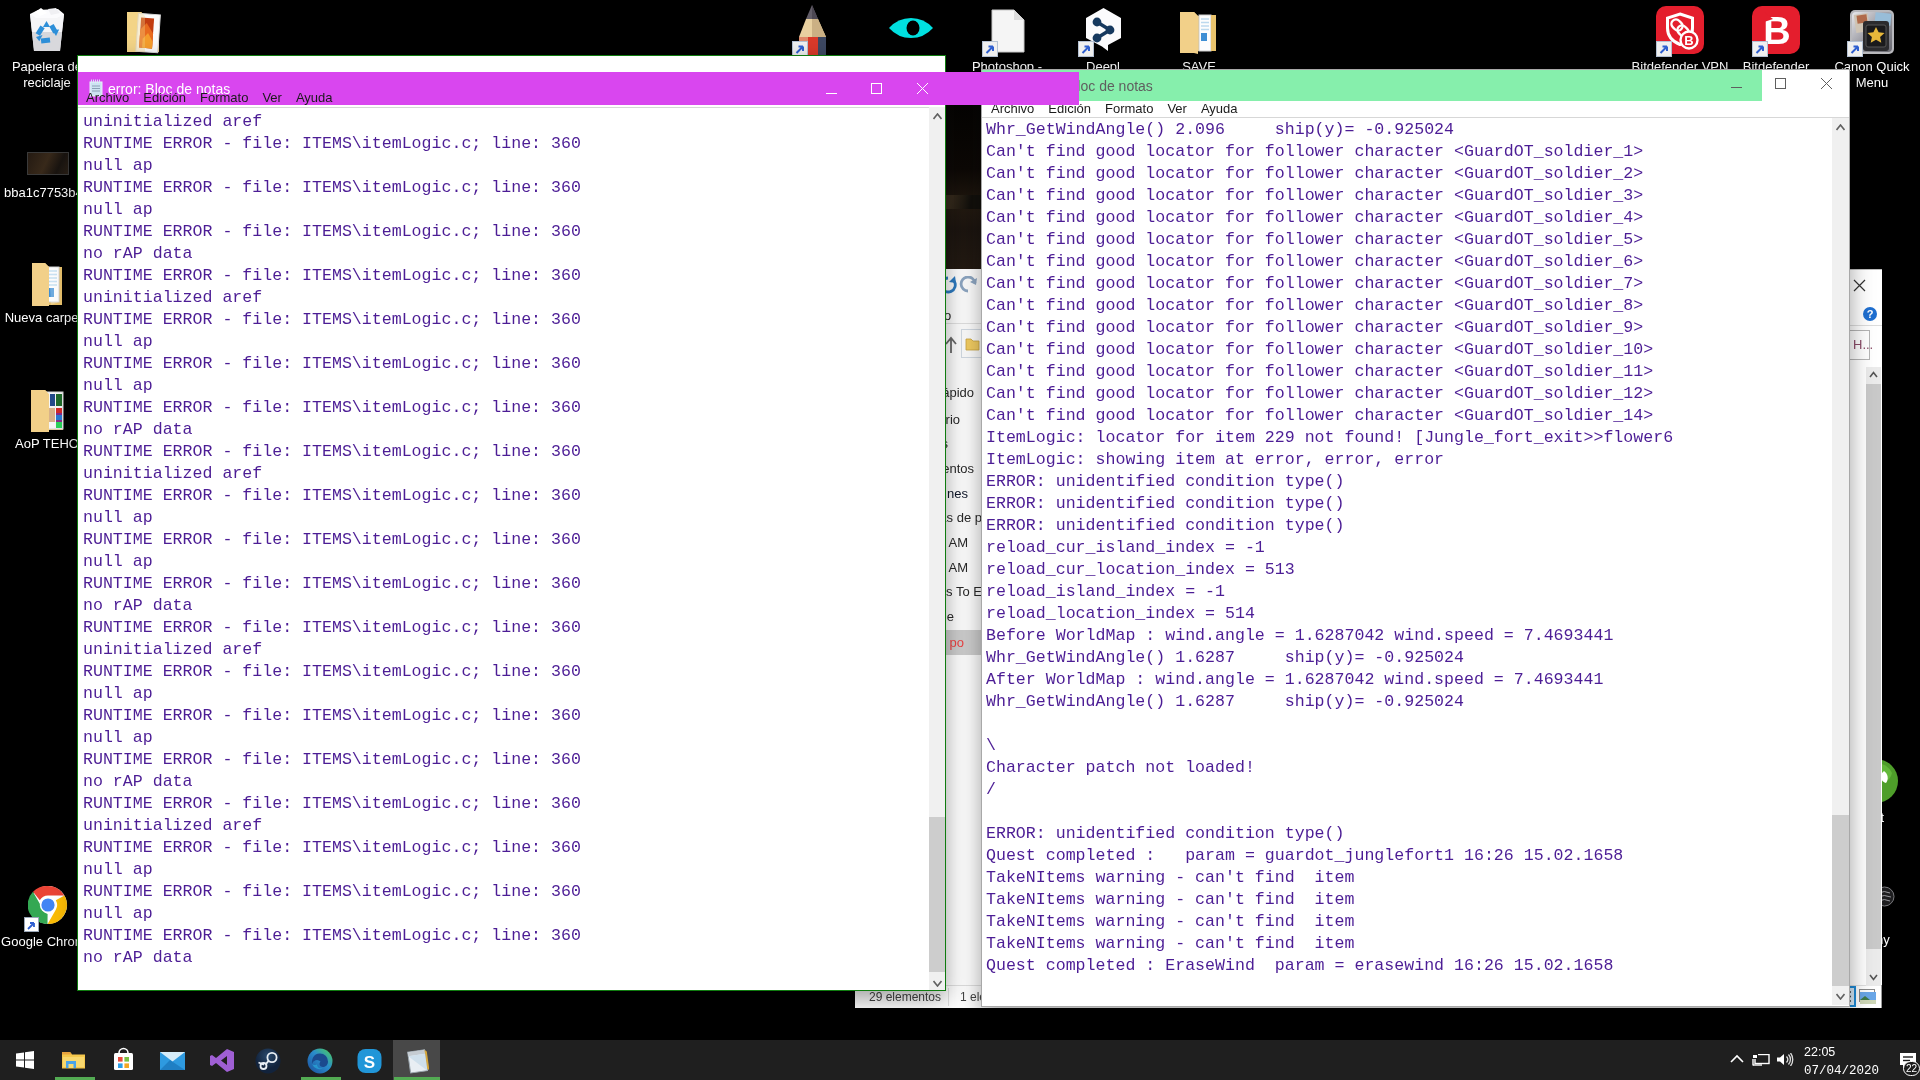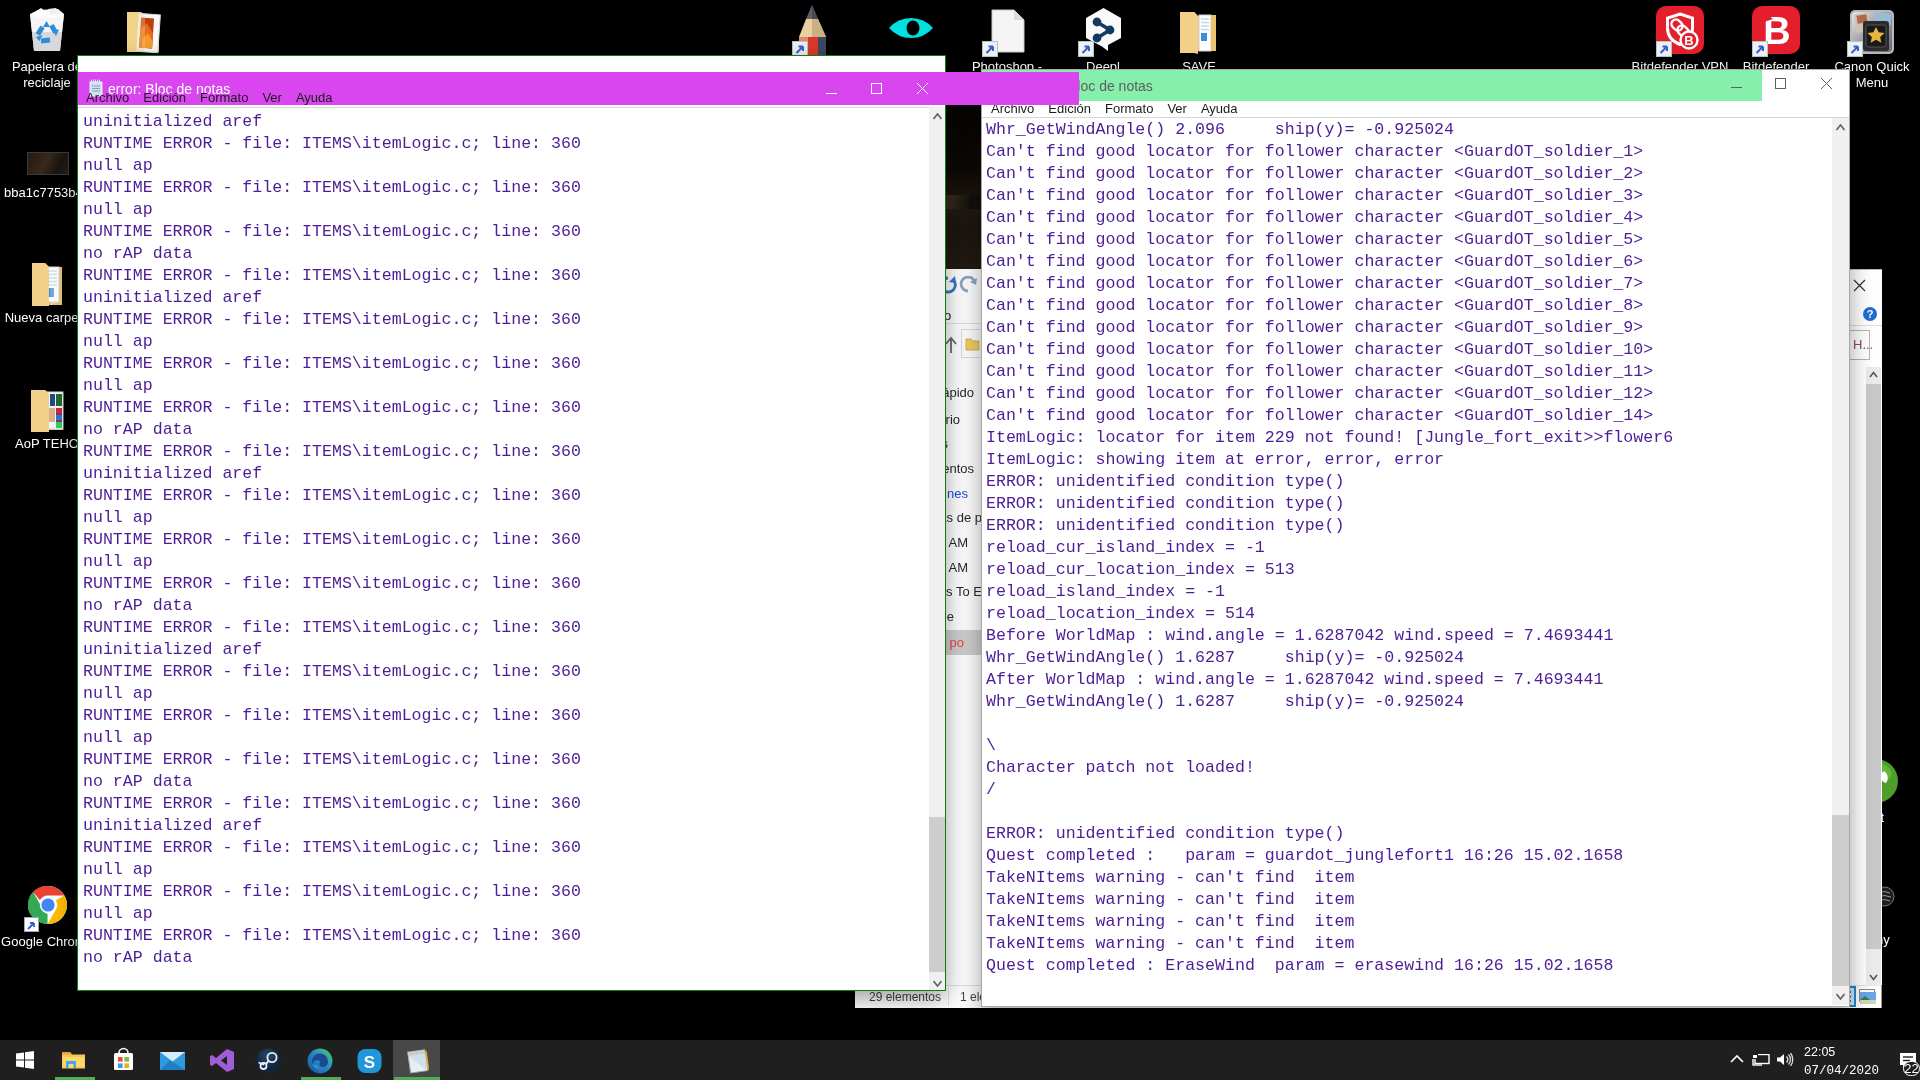--- a/index.html
+++ b/index.html
@@ -252,21 +252,21 @@
     </svg>
   <div class="abs" style="left:17px;top:60px;width:21px;height:29px;border:1px solid #d5dde6;background:#fff;">
     <svg width="19" height="27" viewBox="0 0 19 27">
         <path d="M4 9 h5 l2 2 h6 v9 h-13 z" fill="#f5cf63" stroke="#caa53f" stroke-width="0.8"></path>
       </svg>
   </div>
   <div style="white-space:nowrap;position:absolute;right:8px;top:116px;color:#2a2a2a;font-size:13px;">ápido</div>
   <div style="white-space:nowrap;position:absolute;right:22px;top:143px;color:#2a2a2a;font-size:13px;">rio</div>
   <div style="white-space:nowrap;position:absolute;right:34px;top:167px;color:#2a2a2a;font-size:13px;margin-left:26px;">gas</div>
   <div style="white-space:nowrap;position:absolute;right:8px;top:192px;color:#2a2a2a;font-size:13px;">entos</div>
-  <div style="white-space:nowrap;position:absolute;right:14px;top:217px;color:#1d4ed8;font-size:13px;">nes</div>
+  <div style="white-space:nowrap;position:absolute;right:14px;top:217px;color:#0f172a;font-size:13px;">nes</div>
   <div style="white-space:nowrap;position:absolute;right:0px;top:241px;color:#2a2a2a;font-size:13px;">as de p</div>
   <div style="white-space:nowrap;position:absolute;right:14px;top:266px;color:#2a2a2a;font-size:13px;">AM</div>
   <div style="white-space:nowrap;position:absolute;right:14px;top:291px;color:#2a2a2a;font-size:13px;">AM</div>
   <div style="white-space:nowrap;position:absolute;right:0px;top:315px;color:#2a2a2a;font-size:13px;">gs To E</div>
   <div style="white-space:nowrap;position:absolute;right:28px;top:340px;color:#2a2a2a;font-size:13px;">e</div>
   <div class="abs" style="left:0;top:361px;width:38px;height:25px;background:#cfcfcf;"></div>
   <div style="white-space:nowrap;position:absolute;right:18px;top:366px;color:#ef4444;font-size:13px;">po</div>
 </div>
 
 <div class="abs" style="left:855px;top:985px;width:1026px;height:23px;background:#fff;border-top:1px solid #e0e0e0;">
@@ -578,14 +578,14 @@
   </svg>
   <div class="abs" style="left:1804px;top:5px;width:58px;text-align:left;color:#fff;font-size:12.5px;">22:05</div>
   <div class="abs" style="left:1804px;top:24px;width:58px;text-align:left;color:#fff;font-size:12.5px;font-family:Liberation Mono, monospace;">07/04/2020</div>
   <svg class="abs" style="left:1898px;top:11px;" width="20" height="20" viewBox="0 0 20 20">
     <path d="M2 2 h16 v12 h-9 l-4 4 v-4 h-3 z" fill="#fff"></path>
     <g stroke="#1c1c1c" stroke-width="1.4">
         <line x1="5" y1="6" x2="15" y2="6"></line>
         <line x1="5" y1="9.5" x2="12" y2="9.5"></line>
       </g>
   </svg>
-  <div class="abs" style="left:1903px;top:21px;width:17px;height:15px;border-radius:8px;background:#1c1c1c;border:1px solid #fff;color:#fff;font-size:13px;text-align:center;line-height:13px;">22</div>
+  <div class="abs" style="left:1903px;top:21px;width:17px;height:15px;border-radius:8px;background:#1c1c1c;border:1px solid #fff;color:#fff;font-size:10px;text-align:center;line-height:13px;">22</div>
 </div>
 
 </body></html>

